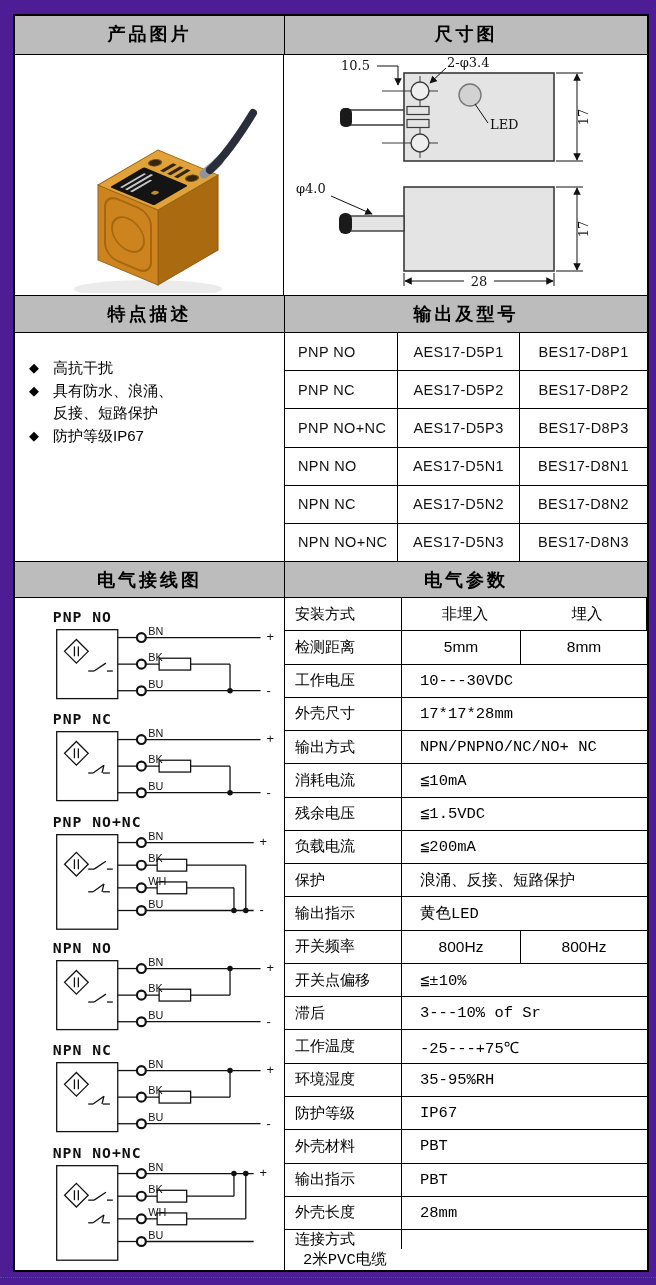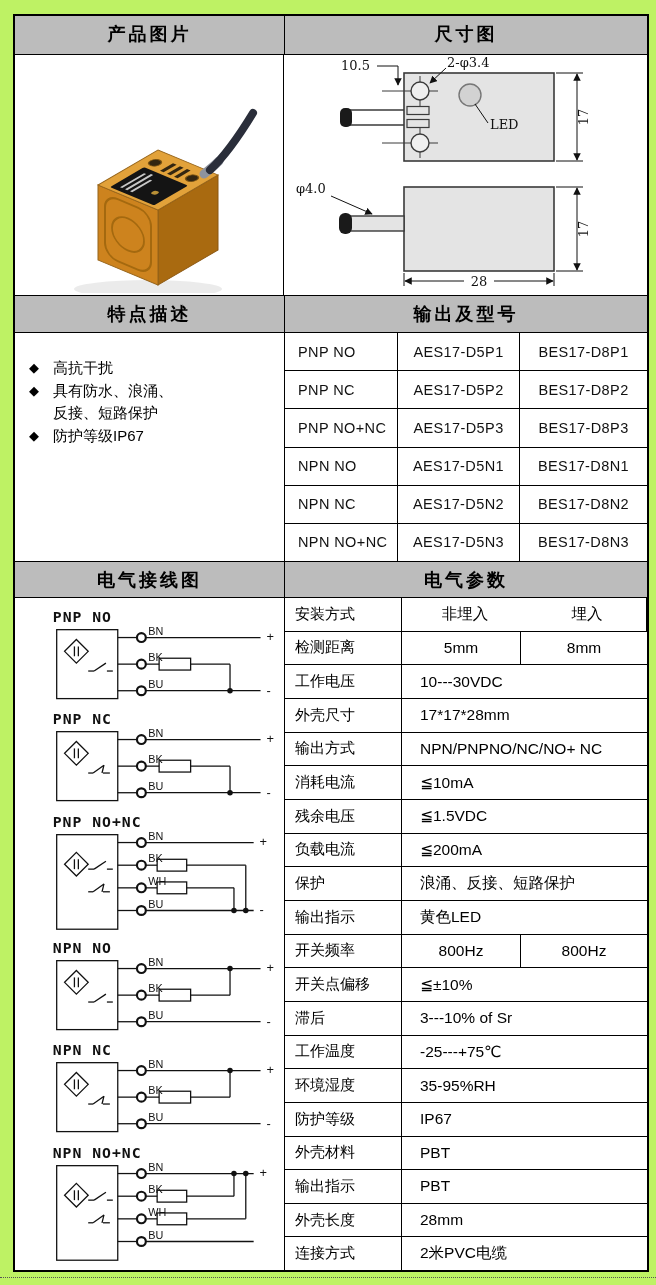--- a/index.html
+++ b/index.html
@@ -1,18 +1,18 @@
 <!DOCTYPE html>
 <html><head>
 <meta charset="utf-8">
 <style>
   * { box-sizing: border-box; margin: 0; padding: 0; }
   html,body { background:#fff; }
   body { font-family: "Liberation Sans", "DejaVu Sans", sans-serif; color:#000; }
-  .page { position:relative; width:656px; height:1285px; background:#bef264; overflow:hidden; }
+  .page { position:relative; width:656px; height:1285px; background:#4c1d95; overflow:hidden; }
   .frame { position:absolute; left:13px; top:14px; width:636px; height:1258px;
            border:2.2px solid #000; display:flex; flex-direction:column; background:#fff; }
   .row { display:flex; width:100%; }
   .cl { width:270px; border-right:1.6px solid #000; }
   .cr { flex:1; }
   .hrow { flex:0 0 auto; border-bottom:1.6px solid #000; }
   .hrow.mid { border-top:1.6px solid #000;font-family:Liberation Serif, serif; }
   .hcell { background:#bcbcbc; display:flex; justify-content:center; align-items:flex-start;
            padding-top:6px; font-weight:bold; font-size:18px; letter-spacing:3px; }
   .h1 { height:39px; } .h2 { height:38px; } .h3 { height:37px; }
@@ -32,25 +32,25 @@
   .mrow { flex:1; display:flex; border-bottom:1.4px solid #000; }
   .mrow:last-child { border-bottom:none; }
   .mc { display:flex; align-items:center; font-size:14.5px; letter-spacing:.4px; color:#111; }
   .mc1 { width:113px; padding-left:13px; border-right:1.4px solid #000; }
   .mc2 { width:122px; justify-content:center; border-right:1.4px solid #000; }
   .mc3 { flex:1; justify-content:center; }
 
   
   .ptable { display:flex; flex-direction:column; height:100%; }
   .prow { flex:1; display:flex; border-bottom:1.4px solid #000; }
-  .prow:last-child { border-bottom:none; }
+  .prow:last-child { border-bottom:none;flex-direction:column; }
   .plabel { width:117px; flex:0 0 auto; display:flex; align-items:center;
             padding-left:10px; font-size:15px; border-right:1.4px solid #000; }
   .pv { display:flex; align-items:center; font-size:15.5px; font-weight:500; }
-  .pv-single { flex:1; padding-left:18px; }
+  .pv-single { flex:1; padding-left:18px;font-family:Liberation Mono, monospace; }
   .pv-a { width:119px; justify-content:center; border-right:1.4px solid #000; }
   .pv-b { flex:1; justify-content:center; }
 
   
   .wiring { padding:10px 0 0 34px; display:flex; flex-direction:column; }
   .wd { display:block; margin-bottom:2px; }
   .wd line, .wd rect, .wd polygon { stroke:#111; stroke-width:1.3; fill:none; }
   .wd circle.term { stroke:#111; stroke-width:2.2; fill:#fff; }
   .wd circle.dot { fill:#111; stroke:none; }
   .wd text { fill:#111; }

